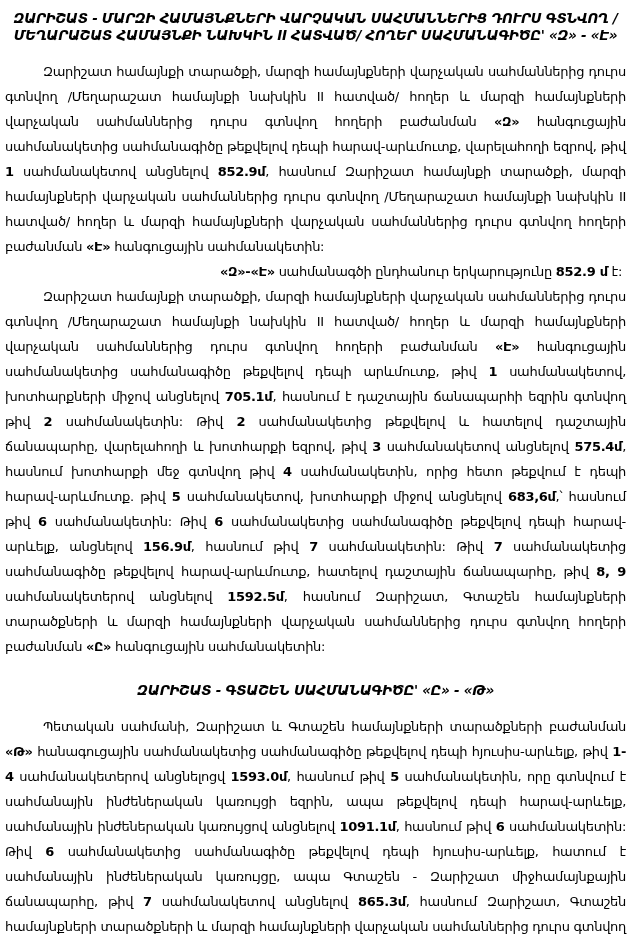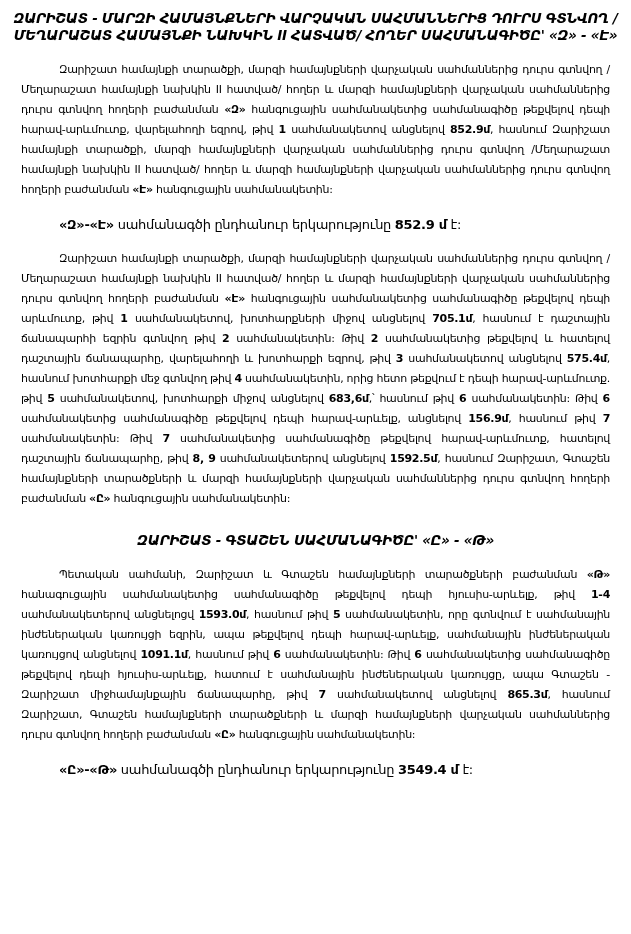--- a/index.html
+++ b/index.html
@@ -27,34 +27,34 @@
     font-size: 13.5px;
     line-height: 17px;
     letter-spacing: -0.3px;
     margin: 23px 4px 15px 4px;
     font-style: italic;
   }
   .section:first-child .section-heading {
     margin-top: 2px;
   }
   .paragraph {
-    font-size: 11px;
-    line-height: 20px;
+    font-size: 13px;
+    line-height: 25px;
     letter-spacing: -0.3px;
     text-align: justify;
     text-indent: 38px;
-    margin: 16px;
+    margin: 0;
   }
   .summary-line {
     font-size: 13px;
     line-height: 17px;
     letter-spacing: -0.3px;
-    text-align: left;
+    text-align: right;
     text-indent: 38px;
-    margin: 16px;
+    margin: 4px;
   }
   .rich b { font-weight: bold; }
 </style>
 </head>
 <body>
 
 <div class="page">
   <div class="section">
     <div class="section-heading">ԶԱՐԻՇԱՏ - ՄԱՐԶԻ ՀԱՄԱՅՆՔՆԵՐԻ ՎԱՐՉԱԿԱՆ ՍԱՀՄԱՆՆԵՐԻՑ ԴՈՒՐՍ ԳՏՆՎՈՂ /ՄԵՂԱՐԱՇԱՏ ՀԱՄԱՅՆՔԻ ՆԱԽԿԻՆ II ՀԱՏՎԱԾ/ ՀՈՂԵՐ ՍԱՀՄԱՆԱԳԻԾԸ' «Զ» - «Է»</div>
     <div class="paragraph rich">Զարիշատ համայնքի տարածքի, մարզի համայնքների վարչական սահմաններից դուրս գտնվող /Մեղարաշատ համայնքի նախկին II հատված/ հողեր և մարզի համայնքների վարչական սահմաններից դուրս գտնվող հողերի բաժանման <b>«Զ»</b> հանգուցային սահմանակետից սահմանագիծը թեքվելով դեպի հարավ-արևմուտք, վարելահողի եզրով, թիվ <b>1</b> սահմանակետով անցնելով <b>852.9մ</b>, հասնում Զարիշատ համայնքի տարածքի, մարզի համայնքների վարչական սահմաններից դուրս գտնվող /Մեղարաշատ համայնքի նախկին II հատված/ հողեր և մարզի համայնքների վարչական սահմաններից դուրս գտնվող հողերի բաժանման <b>«Է»</b> հանգուցային սահմանակետին:</div>

